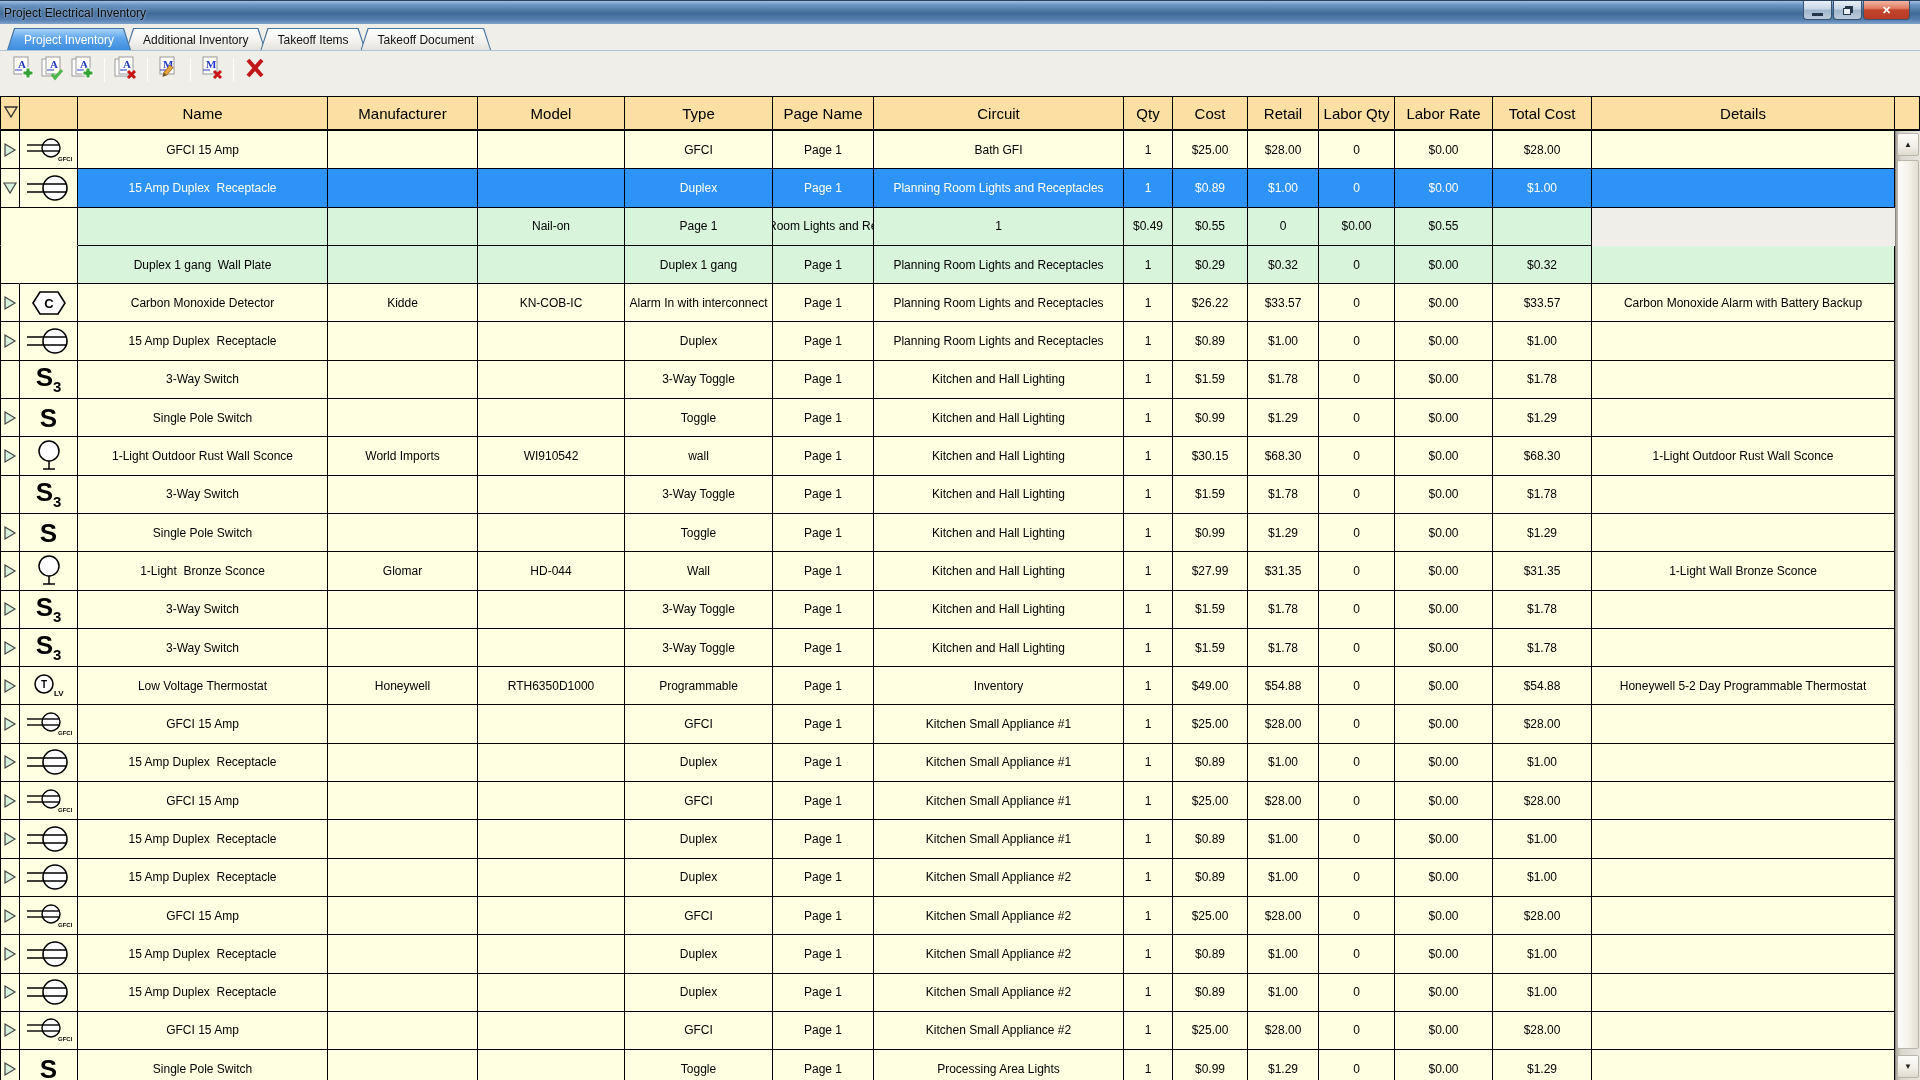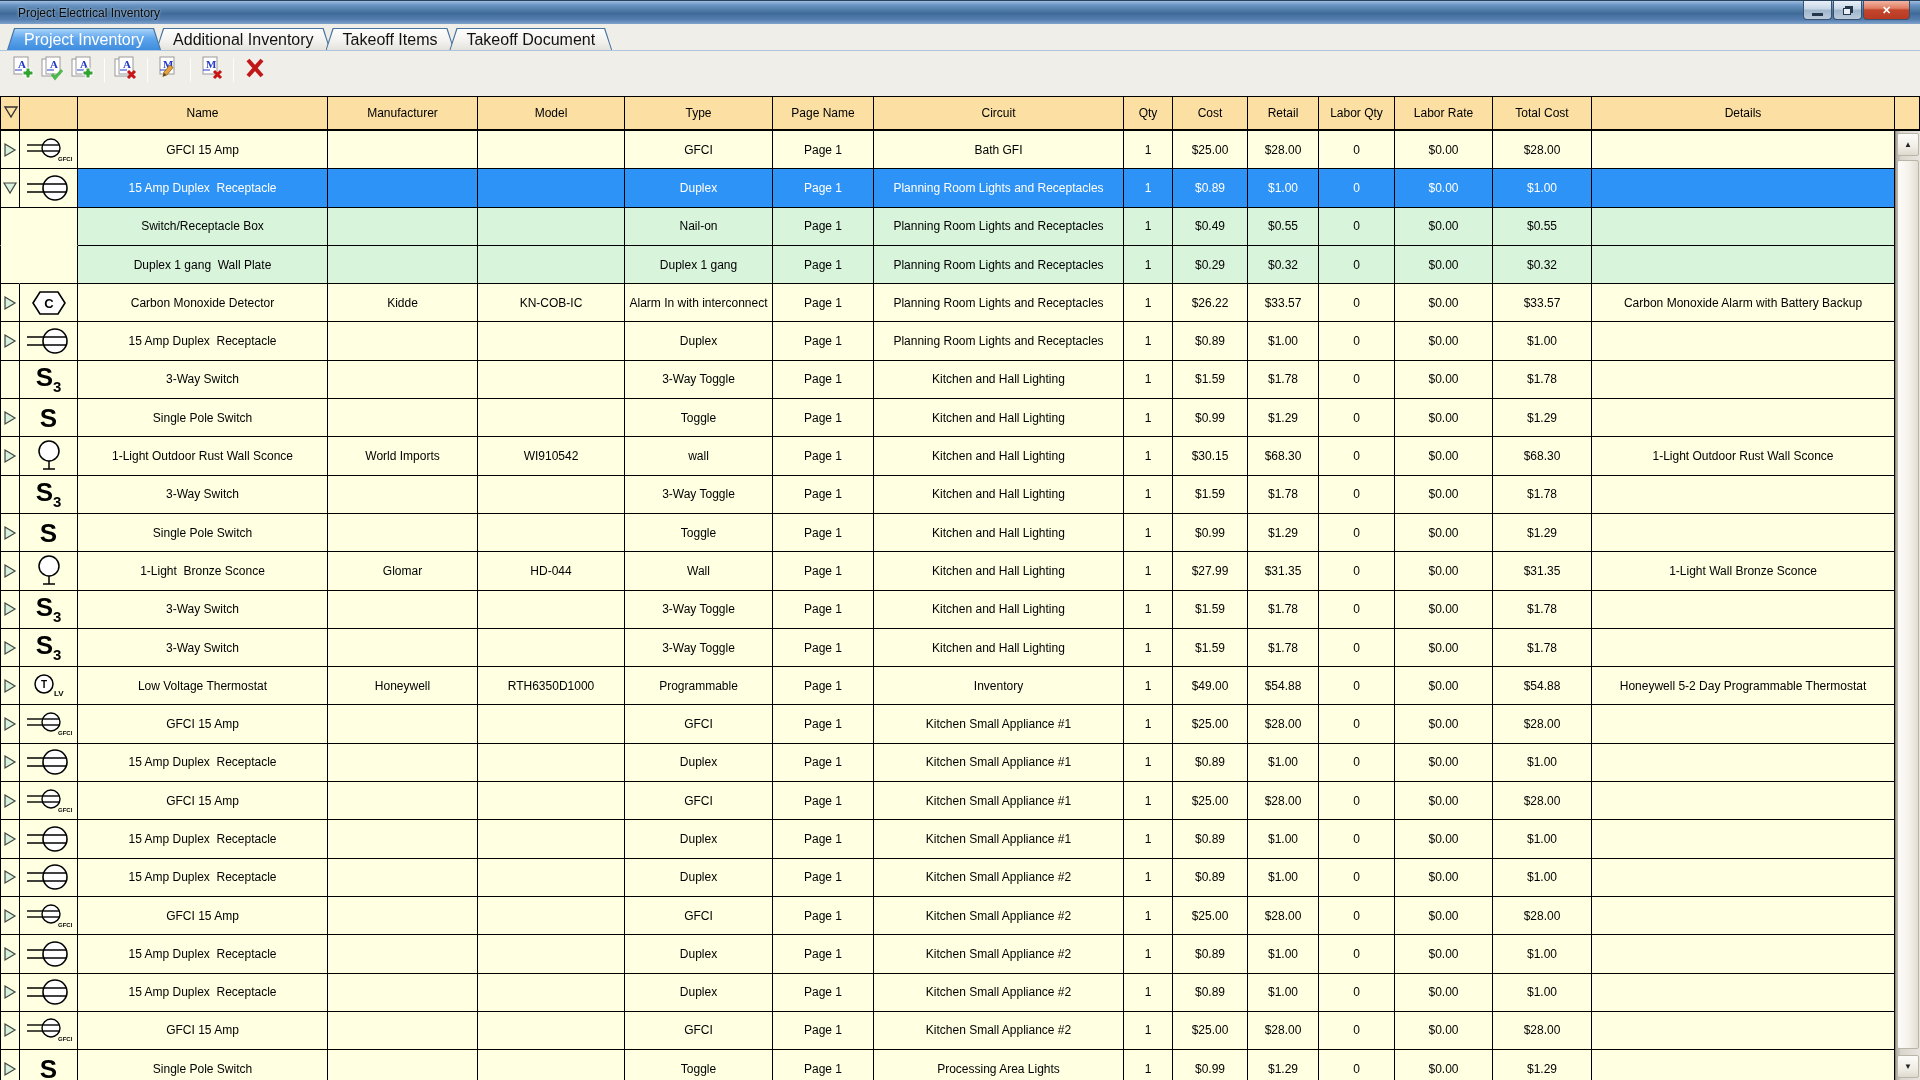--- a/index.html
+++ b/index.html
@@ -12,21 +12,21 @@
   }
 
   
   .titlebar {
     height:24px; width:100%;
     background:linear-gradient(180deg,#9FBEE0 0%,#6A94C4 18%,#49759F 45%,#3F6B9B 55%,#567FB0 82%,#7FA3CC 100%);
     border-top:1px solid #28415F;
     display:flex; align-items:center;
     position:relative;
   }
-  .title-text { font-size:12px; color:#0A0A0A; padding-left:18px; text-shadow:0 0 3px #cfe0f2; }
+  .title-text { font-size:12px; color:#0A0A0A; padding-left:4px; text-shadow:0 0 3px #cfe0f2; }
   .win-buttons { position:absolute; right:10px; top:0; display:flex; }
   .win-btn {
     height:19px; width:29px;
     border:1px solid #39536F; border-top:none;
     border-radius:0 0 4px 4px;
     background:linear-gradient(180deg,#E9F1F9 0%,#C6D5E5 45%,#9FB6CC 50%,#BCCBDC 100%);
     display:flex; align-items:center; justify-content:center;
     font-size:10px; color:#1E2E40; margin-left:1px;
   }
   .win-btn.close {
@@ -47,21 +47,21 @@
     height:22px; margin-right:-5px; position:relative;
     clip-path:polygon(7px 0, calc(100% - 7px) 0, 100% 100%, 0 100%);
     background:#46749F;
     display:flex;
   }
   .tab-inner {
     margin:1px 1px 0 1px; flex:1;
     clip-path:polygon(7px 0, calc(100% - 7px) 0, 100% 100%, 0 100%);
     background:linear-gradient(180deg,#FEFEFE 0%,#F2F1EE 60%,#E4E2DC 100%);
     display:flex; align-items:center; padding:0 16px;
-    font-size:16px; color:#111;
+    font-size:12px; color:#111;
   }
   .tab.active { z-index:2; }
   .tab.active .tab-inner {
     background:linear-gradient(180deg,var(--tab-active-bg1,#A8D3FA) 0%,#5EA5EC 45%,var(--tab-active-bg2,#3D8CDE) 100%);
     color:#fff;
   }
 
   
   .toolbar { height:38px; display:flex; align-items:center; padding-left:8px; background:#F0EEE9; }
   .tool-btn { width:30px; height:28px; display:flex; align-items:center; justify-content:center; border:1px solid transparent; }
@@ -72,21 +72,21 @@
     --cols: 20px 58px 250px 150px 147px 148px 101px 250px 49px 75px 71px 76px 98px 99px 303px;
   }
   .grid { position:absolute; top:96px; left:0; width:1920px; height:984px; background:#F0EEE9; }
   .header-row { display:grid; grid-template-columns:var(--cols) 25px; height:35px; }
   .hcell {
     background:var(--header-bg,#FBDFA3);
     border-top:1px solid var(--grid-line,#000);
     border-right:1px solid var(--grid-line,#000);
     border-bottom:2px solid var(--grid-line,#000);
     display:flex; align-items:center; justify-content:center;
-    font-size:12px; color:#000; white-space:pre; overflow:hidden;
+    font-size:15px; color:#000; white-space:pre; overflow:hidden;
   }
   .hcell:first-child { border-left:1px solid var(--grid-line,#000); justify-content:flex-start; padding-left:2px; }
   .grid-body { width:1895px; height:949px; overflow:hidden; }
   .row { display:grid; grid-template-columns:var(--cols); height:38.3px; }
   .cell {
     background:var(--row-bg,#FFFFE1);
     border-right:1px solid var(--grid-line,#000);
     border-bottom:1px solid var(--grid-line,#000);
     display:flex; align-items:center; justify-content:center;
     font-size:12px; color:#000; white-space:pre; overflow:hidden;
@@ -287,21 +287,20 @@
         <div class="cell">$0.89</div>
         <div class="cell">$1.00</div>
         <div class="cell">0</div>
         <div class="cell">$0.00</div>
         <div class="cell">$1.00</div>
         <div class="cell"></div>
       </div>
       <div class="row child green cont">
         <div class="cell c-arrow"></div>
         <div class="cell c-symbol"></div>
-        <div class="cell">Switch/Receptacle Box</div>
         <div class="cell"></div>
         <div class="cell"></div>
         <div class="cell">Nail-on</div>
         <div class="cell">Page 1</div>
         <div class="cell">Planning Room Lights and Receptacles</div>
         <div class="cell">1</div>
         <div class="cell">$0.49</div>
         <div class="cell">$0.55</div>
         <div class="cell">0</div>
         <div class="cell">$0.00</div>

